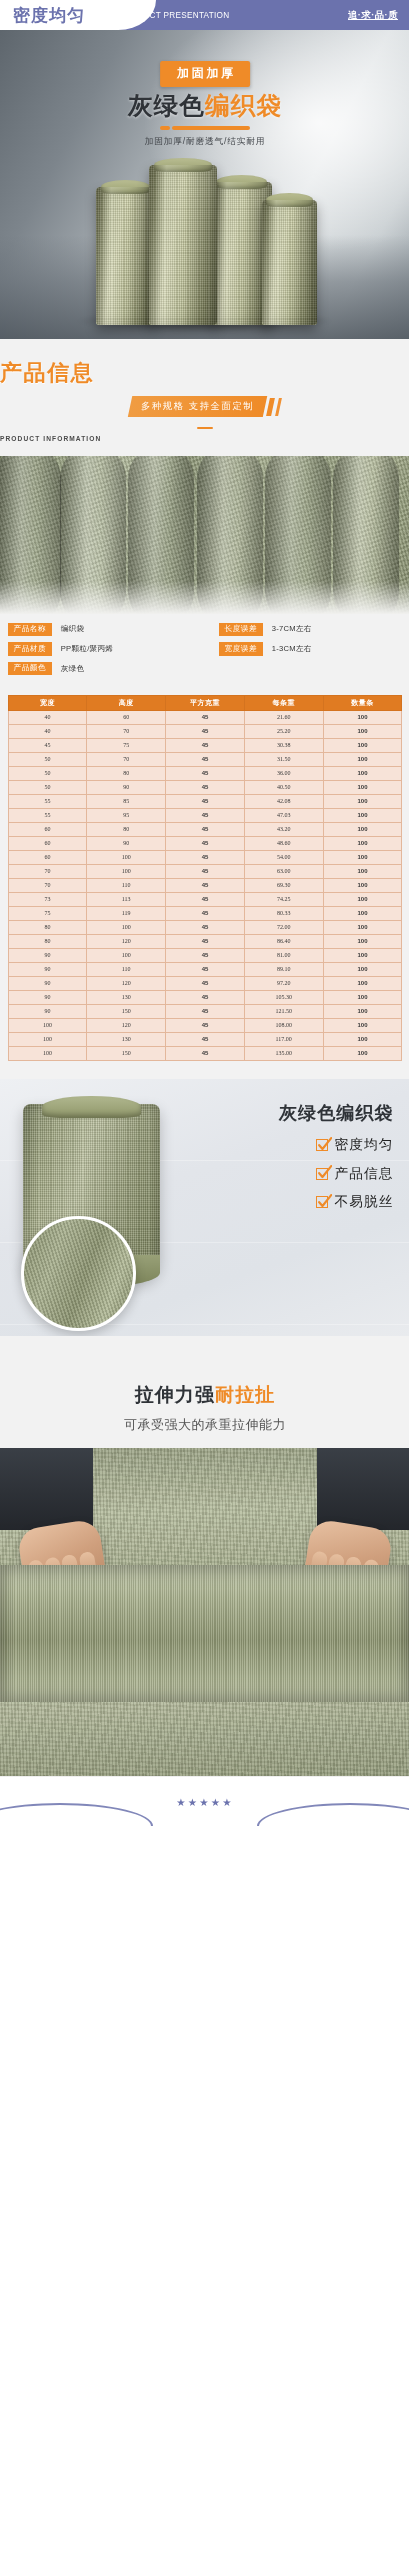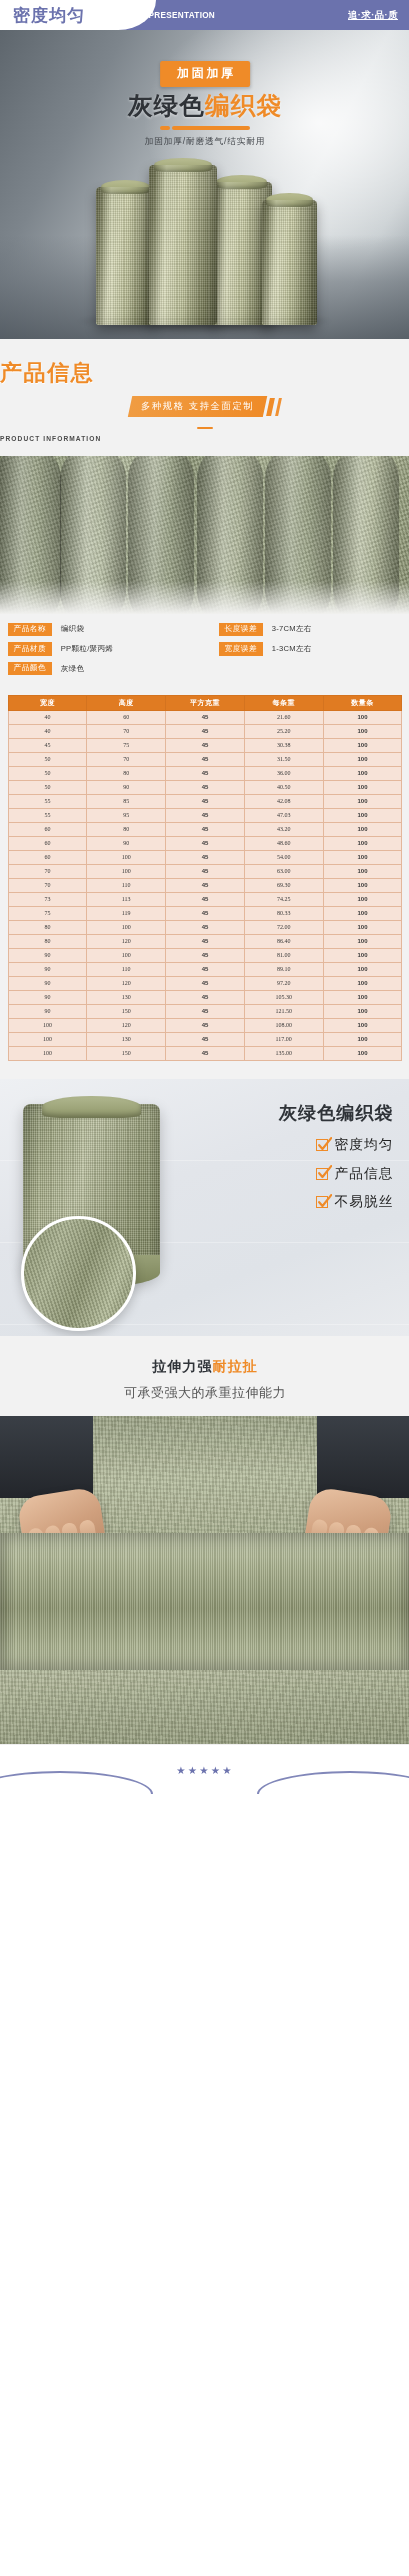--- a/index.html
+++ b/index.html
@@ -20,22 +20,22 @@
   .topbar .white-wedge{
     position:absolute; left:0; top:0; height:30px; width:156px;
     background:#fff; border-bottom-right-radius:38px 30px;
   }
   .topbar .cn-title{
     position:relative; z-index:3; margin-left:13px;
     font-size:17px; font-weight:bold; color:#6b72ad; letter-spacing:1.1px;
     font-family:"Liberation Sans","DejaVu Sans",sans-serif;
   }
   .topbar .en-title{
-    position:relative; z-index:3; margin-left:18px;
-    font-size:8.2px; font-weight:bold; color:#fff; letter-spacing:0.3px;
+    position:relative; z-index:3; margin-left:33px;
+    font-size:8.2px; font-weight:normal; color:#fff; letter-spacing:0.3px;
   }
   .topbar .slogan{
     position:relative; z-index:3; margin-left:auto; margin-right:12px;
     font-size:9.3px; font-weight:bold; color:#fff; letter-spacing:0.5px;text-decoration:underline;
   }
 
   
   .hero{
     position:relative; height:309px; overflow:hidden;
     background:
@@ -215,21 +215,21 @@
     position:absolute; left:21px; bottom:5.5px; width:115px; height:115px; border-radius:50%;
     border:3.8px solid #fff; overflow:hidden;
     background:
       repeating-linear-gradient(72deg, rgba(0,0,0,.12) 0 1.6px, rgba(255,255,255,.10) 1.6px 3.3px),
       linear-gradient(110deg,#8a926f,#aab291 30%,#8e9673 55%,#b3bb99 78%,#848c69);
     box-shadow:0 4.4px 11px rgba(0,0,0,.20);
   }
 
   
   .strength-head{ background:#f2f2f2; padding:22px 0 14px; text-align:center; }
-  .strength-head h2{ font-size:14px; font-weight:bold; letter-spacing:1.1px; color:#2f3338; }
+  .strength-head h2{ font-size:19px; font-weight:bold; letter-spacing:1.1px; color:#2f3338;margin-top:24px; }
   .strength-head h2 .or{ color:#ef8b28; }
   .strength-head p{ font-size:13px; color:#555; letter-spacing:0.5px; margin-top:7.6px; }
   .strength-photo{
     height:328px; position:relative; overflow:hidden;
     background:
       repeating-linear-gradient(88deg, rgba(0,0,0,.09) 0 1.6px, rgba(255,255,255,.09) 1.6px 3.3px),
       repeating-linear-gradient(2deg, rgba(0,0,0,.06) 0 2.2px, rgba(255,255,255,.06) 2.2px 4.4px),
       linear-gradient(178deg,#9aa284 0%,#b7be9f 20%,#a2aa89 45%,#bcc2a4 68%,#949c7c 100%);
   }
   .hand{

